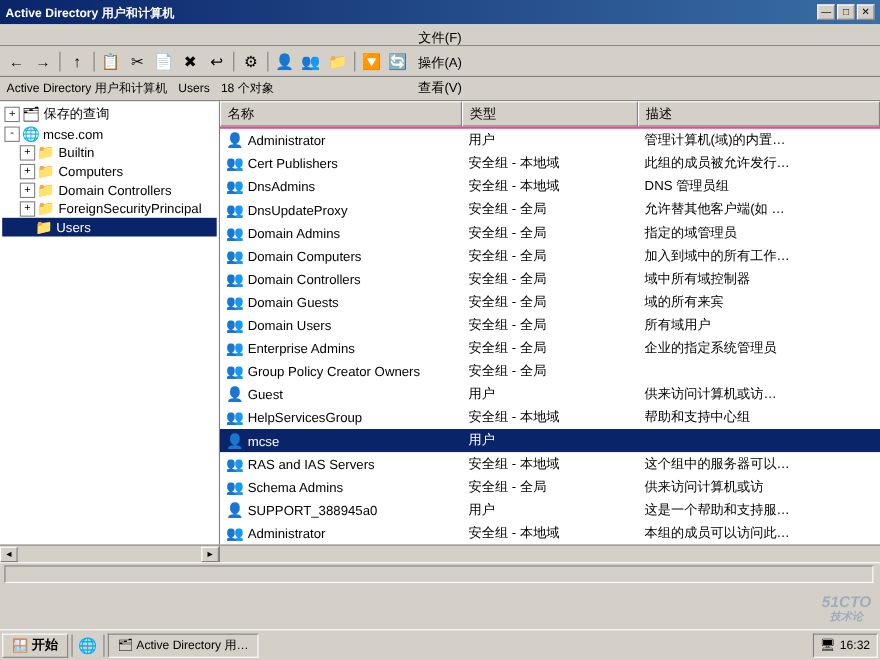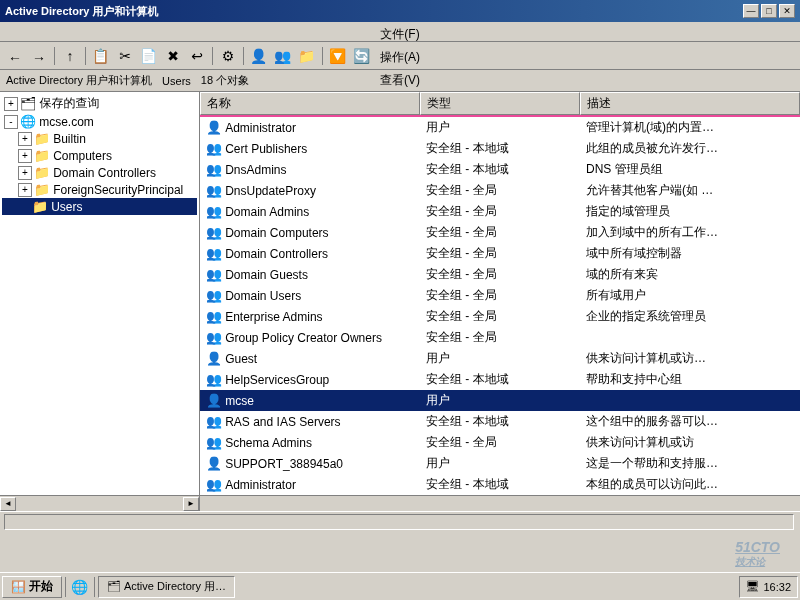--- a/index.html
+++ b/index.html
@@ -301,29 +301,28 @@
       gap: 4px;
       padding: 2px 6px;
       border: 1px solid;
       border-color: #808080 #fff #fff #808080;
       height: 22px;
       font-size: 11px;
     }
     .watermark {
       position: absolute;
       bottom: 32px;
-      right: 20px;
+      right: 8px;
       font-size: 14px;
       color: rgba(100, 140, 180, 0.5);
       font-weight: bold;
       font-style: italic;
-      text-align: left;
+      text-align: center;
       pointer-events: none;
       line-height: 1.2;
-      text-decoration: underline;
     }
     .watermark-sub {
       font-size: 10px;
     }
   </style>
 </head>
 <body>
 
 <div class="title-bar">
   <span class="title-bar-text">Active Directory 用户和计算机</span>

